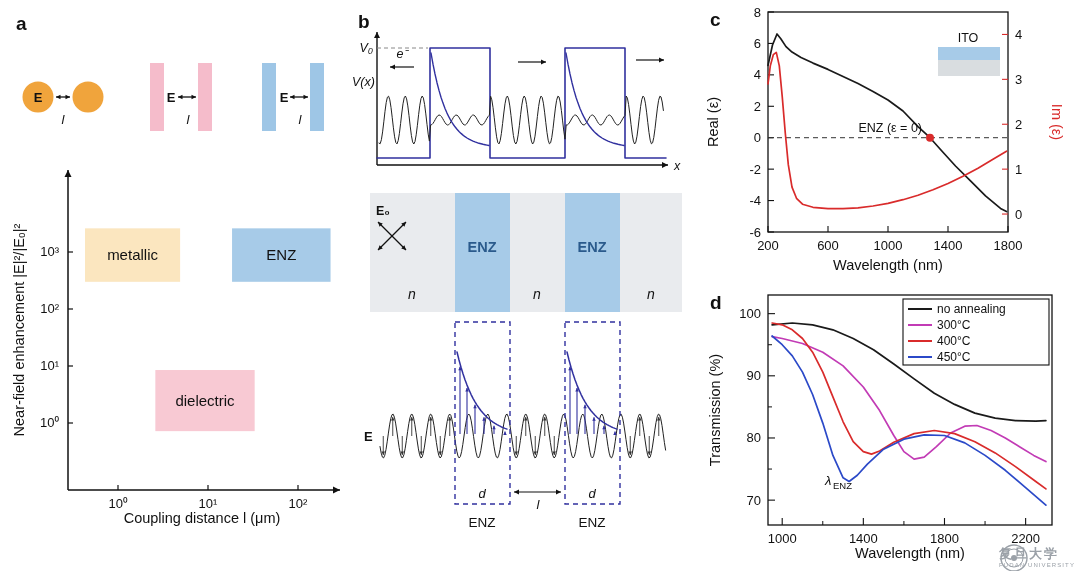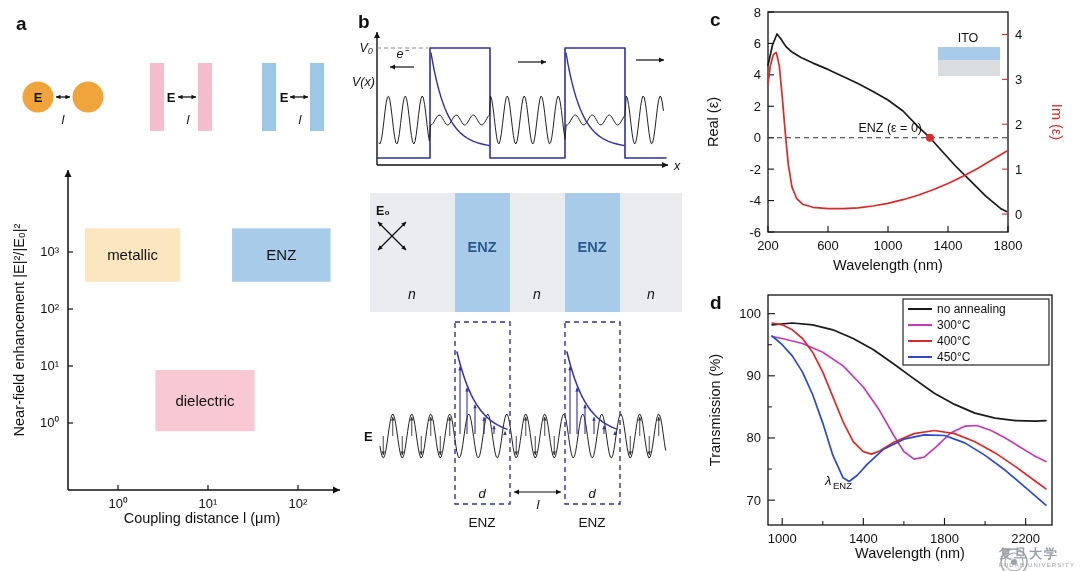--- a/index.html
+++ b/index.html
@@ -16,21 +16,21 @@
   .e-label{font-size:13px;font-weight:bold}
   .l-label{font-size:13px;font-style:italic}
   .small-label{font-size:12.5px}
   .bold{font-weight:bold}
   .italic{font-style:italic}
   .enz-mid{font-size:14.5px;font-weight:bold;fill:#2A5A8C}
   .n-label{font-size:14px;font-style:italic}
   .enz-bottom{font-size:13.5px}
   .legend-text{font-size:12px}
   .red{fill:#D92B2B}
-  .watermark{position:absolute;right:5px;bottom:3px;display:flex;gap:4px;color:#9BA1A8}
+  .watermark{position:absolute;right:5px;bottom:3px;display:flex;align-items:center;gap:4px;color:#9BA1A8}
   .wm-cn{font-size:13px;font-weight:bold;letter-spacing:2px;line-height:1.15}
   .wm-en{font-size:6px;letter-spacing:1.1px}
 </style>
 </head>
 <body>
 
 <div class="fig">
 
   <svg id="svg-a" width="350" height="571" viewBox="0 0 350 571">
     <g id="a-draw">

